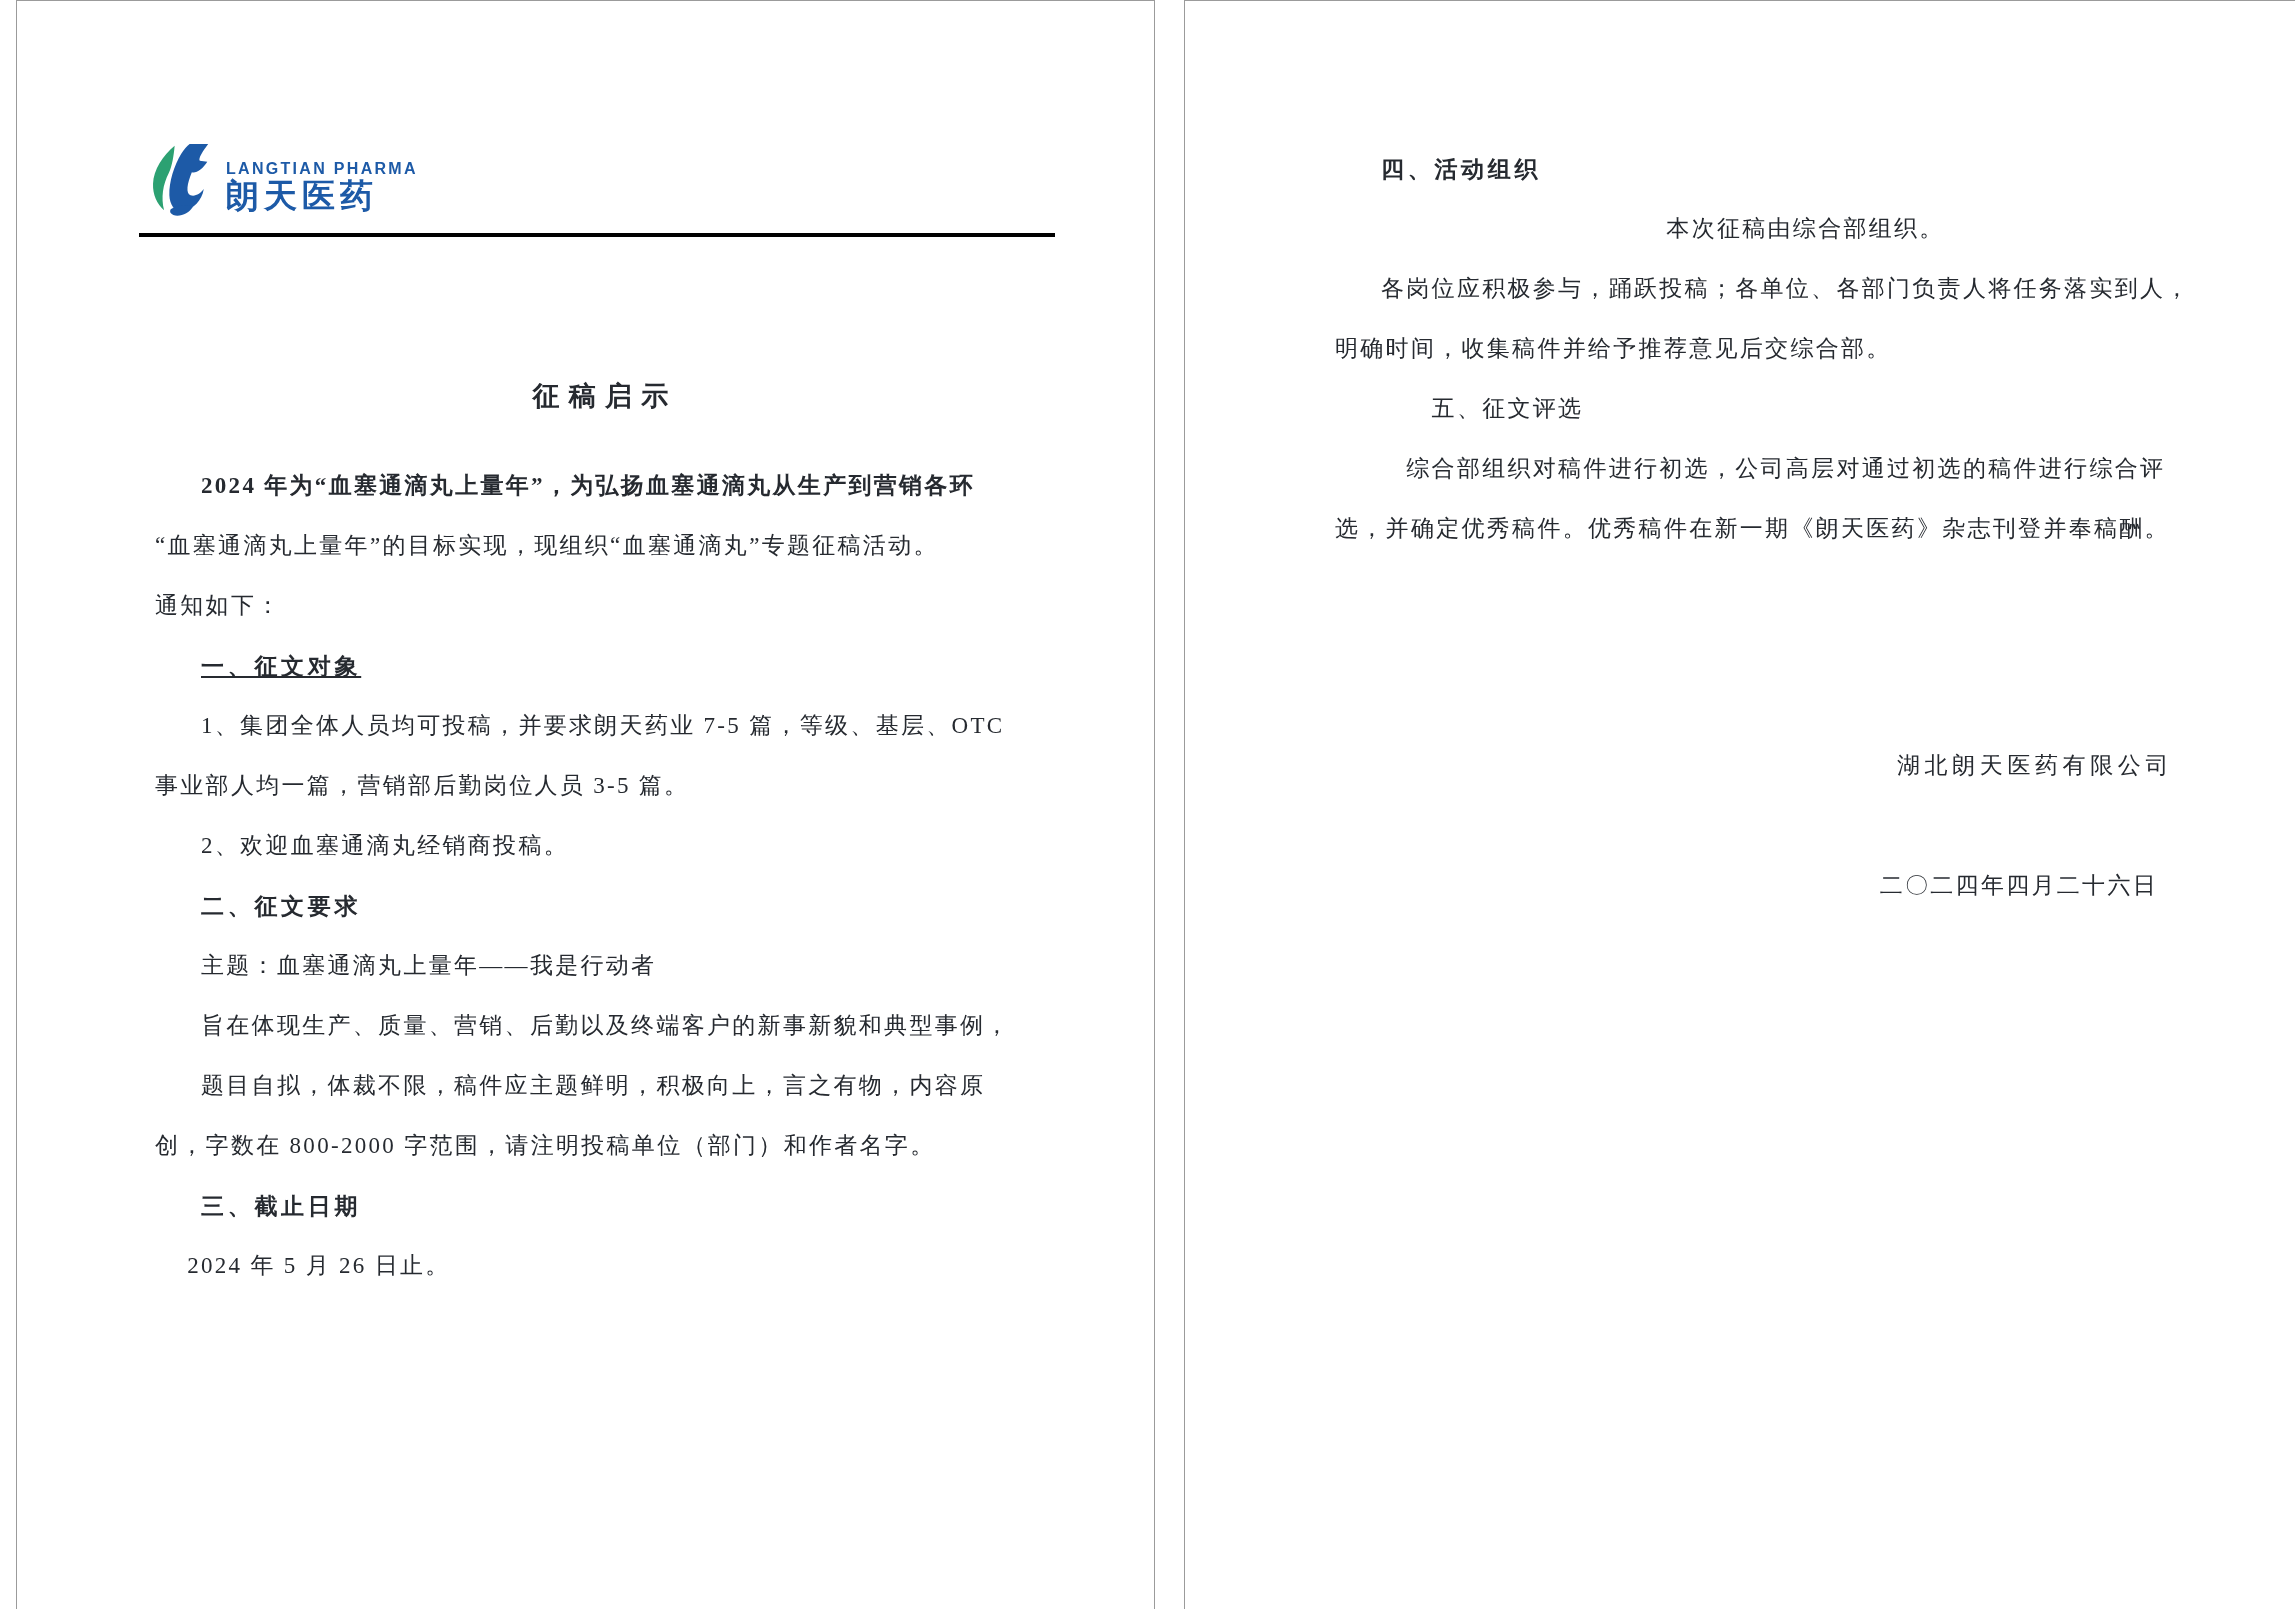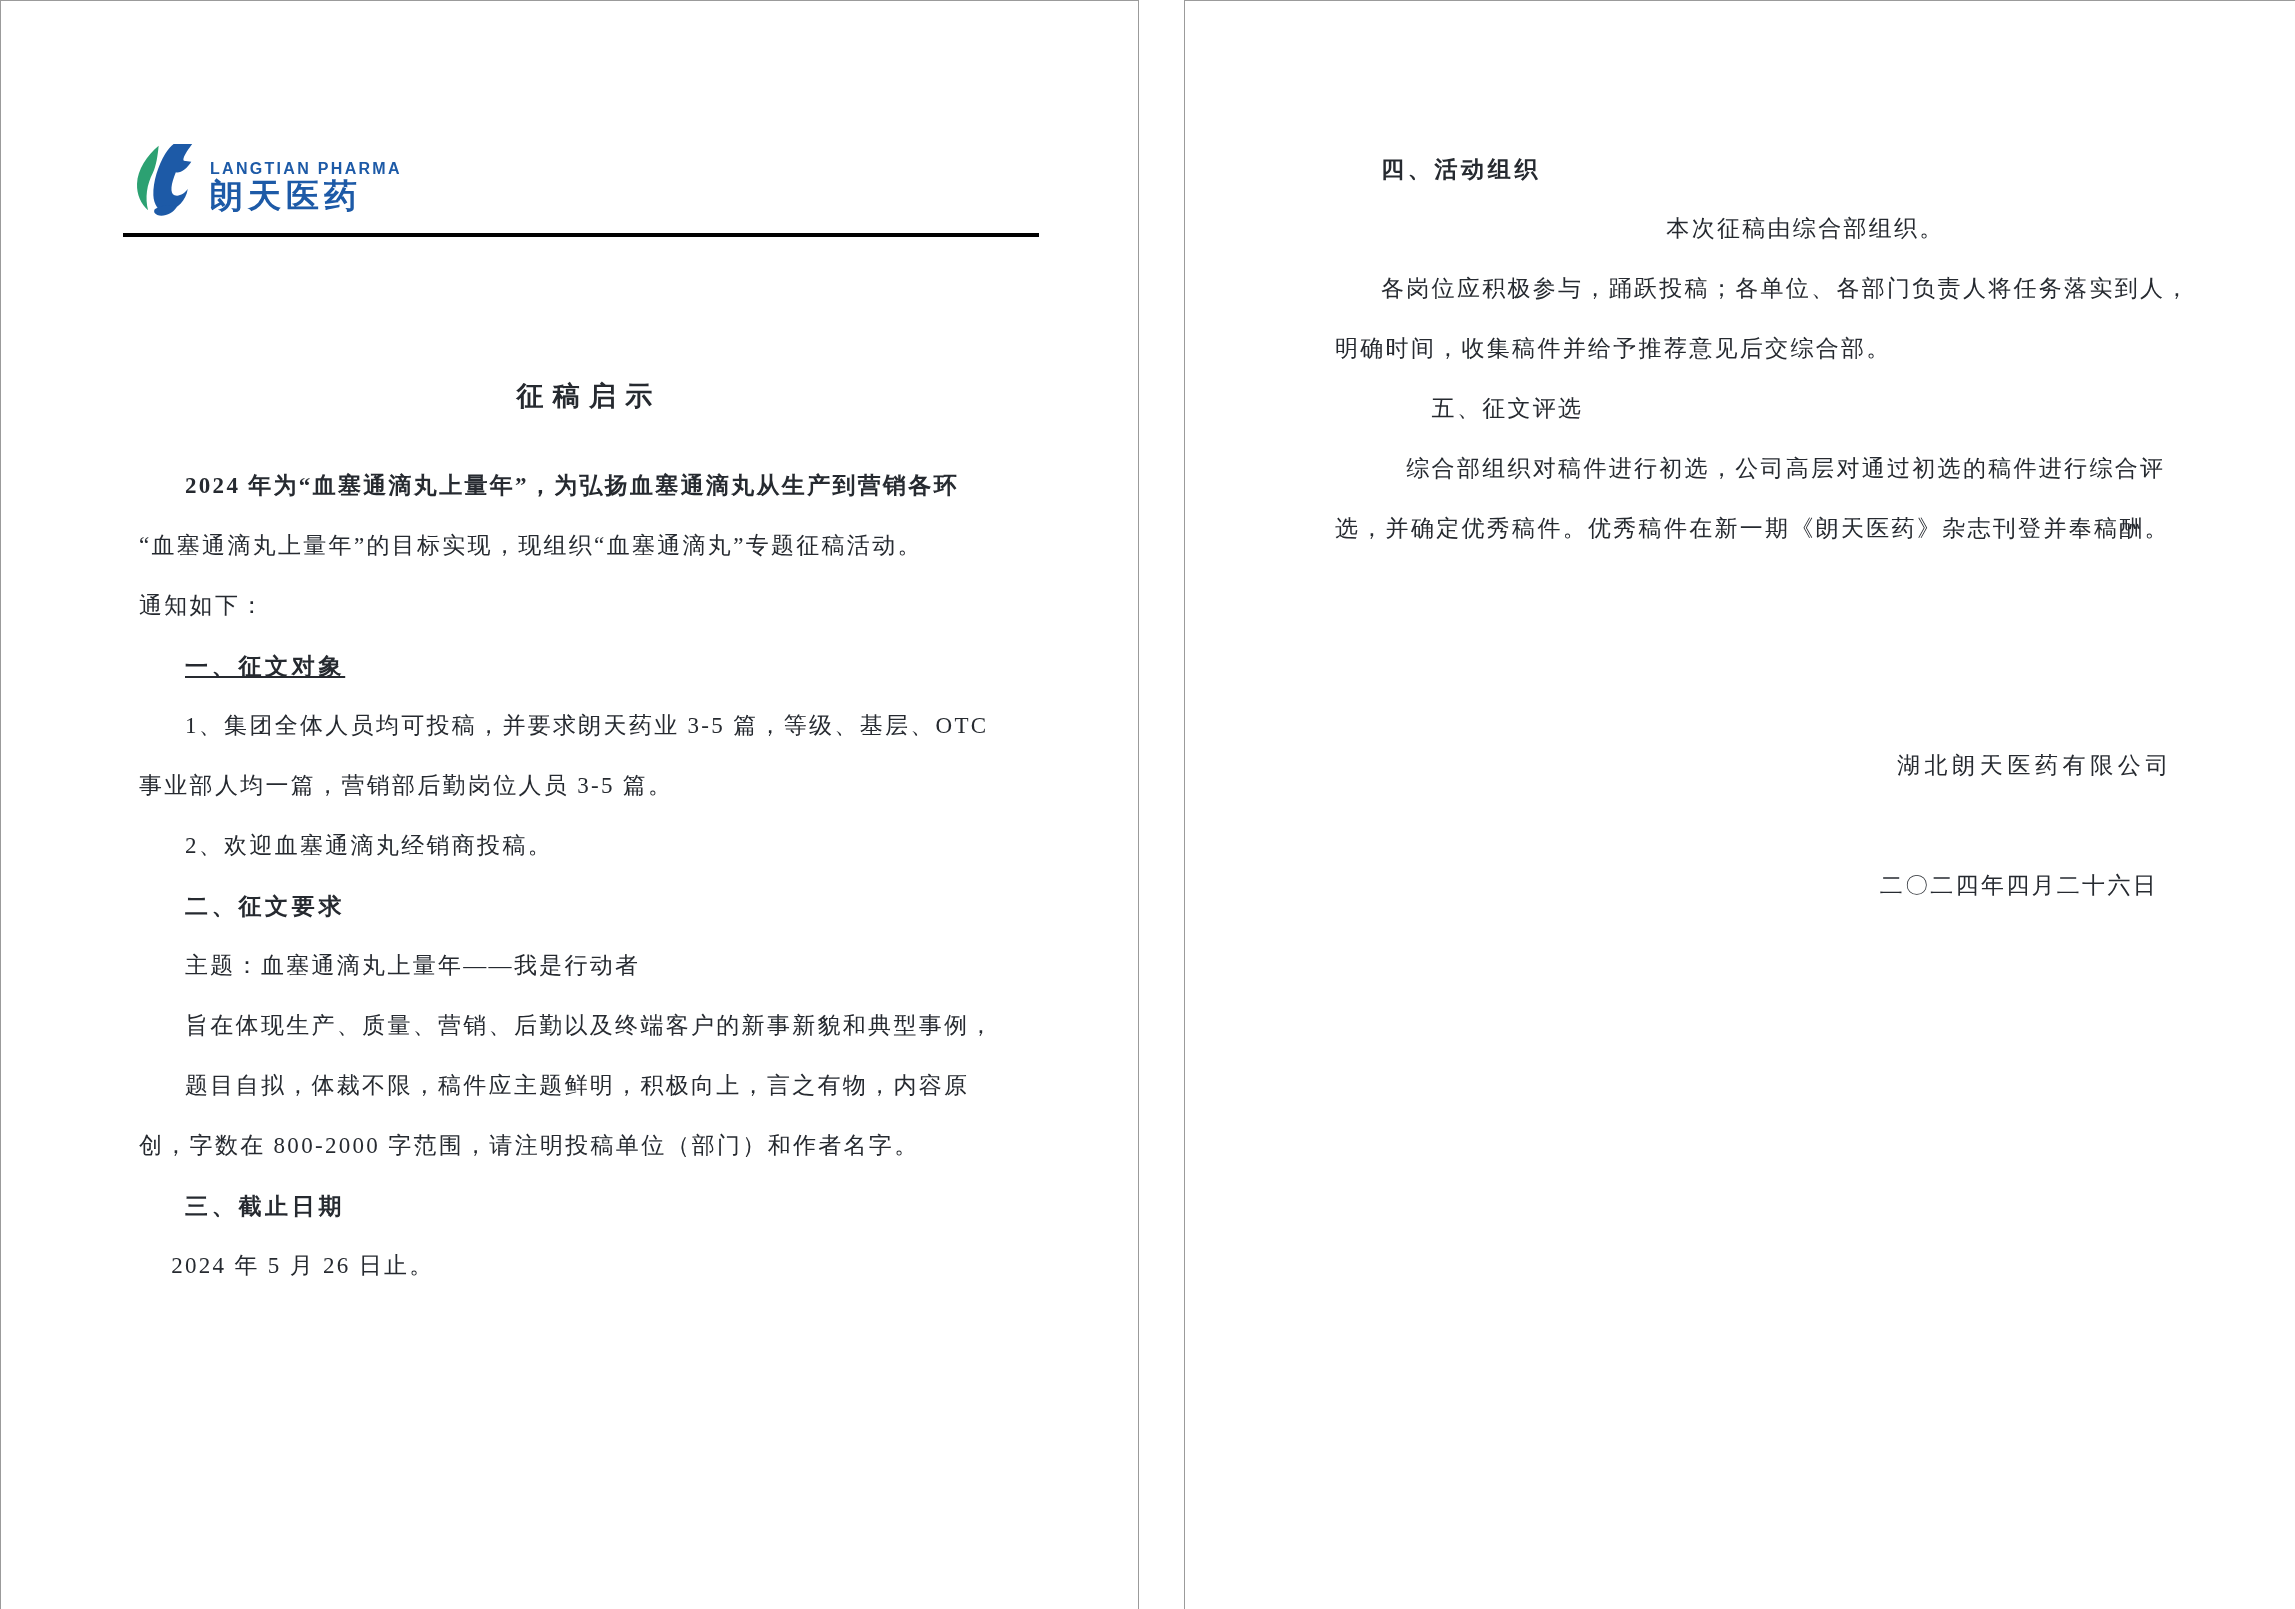--- a/index.html
+++ b/index.html
@@ -8,21 +8,21 @@
     background:var(--page-bg,#fff);
     font-family:"Liberation Serif","DejaVu Serif",serif;
     color:var(--text,#262a30);
   }
   .canvas{position:relative;width:2323px;height:1610px;background:var(--page-bg,#fff);}
   .page{
     position:absolute;top:0;height:1610px;background:var(--page-bg,#fff);
     border:0.9px solid var(--page-border,#9b9b9b);
     box-sizing:border-box;overflow:hidden;
   }
-  .page1{left:0;width:1139px;}
+  .page1{left:16px;width:1139px;}
   .page2{left:1184px;width:1139px;}
 
   
   .logo{position:absolute;left:128px;top:143px;display:flex;align-items:flex-start;}
   .logo-mark{width:69px;height:75px;flex:0 0 auto;}
   .logo-text{margin-left:12px;padding-top:15.6px;}
   .logo-latin{
     font-family:"Liberation Sans","DejaVu Sans",sans-serif;
     font-weight:bold;font-size:16px;letter-spacing:2.3px;
     color:var(--logo-blue,#1d5aa7);white-space:nowrap;
@@ -88,21 +88,21 @@
 
     <div class="rule"></div>
 
     <div class="doc-title">征稿启示</div>
 
     <div class="textcol p1">
         <div class="line" style="text-indent: 2em; font-weight: bold;">2024 年为“血塞通滴丸上量年”，为弘扬血塞通滴丸从生产到营销各环</div>
         <div class="line" style="text-indent: 0em;">“血塞通滴丸上量年”的目标实现，现组织“血塞通滴丸”专题征稿活动。</div>
         <div class="line" style="text-indent: 0em;">通知如下：</div>
         <div class="line h" style="text-indent: 2em; text-decoration: underline;">一、征文对象</div>
-        <div class="line" style="text-indent: 2em;">1、集团全体人员均可投稿，并要求朗天药业 3-5 篇，等级、基层、OTC</div>
+        <div class="line" style="text-indent: 2em;">1、集团全体人员均可投稿，并要求朗天药业 7-5 篇，等级、基层、OTC</div>
         <div class="line" style="text-indent: 0em;">事业部人均一篇，营销部后勤岗位人员 3-5 篇。</div>
         <div class="line" style="text-indent: 2em;">2、欢迎血塞通滴丸经销商投稿。</div>
         <div class="line h" style="text-indent: 2em;">二、征文要求</div>
         <div class="line" style="text-indent: 2em;">主题：血塞通滴丸上量年——我是行动者</div>
         <div class="line" style="text-indent: 2em;">旨在体现生产、质量、营销、后勤以及终端客户的新事新貌和典型事例，</div>
         <div class="line" style="text-indent: 2em;">题目自拟，体裁不限，稿件应主题鲜明，积极向上，言之有物，内容原</div>
         <div class="line" style="text-indent: 0em;">创，字数在 800-2000 字范围，请注明投稿单位（部门）和作者名字。</div>
         <div class="line h" style="text-indent: 2em;">三、截止日期</div>
         <div class="line" style="text-indent: 1.4em;">2024 年 5 月 26 日止。</div>
       </div>

